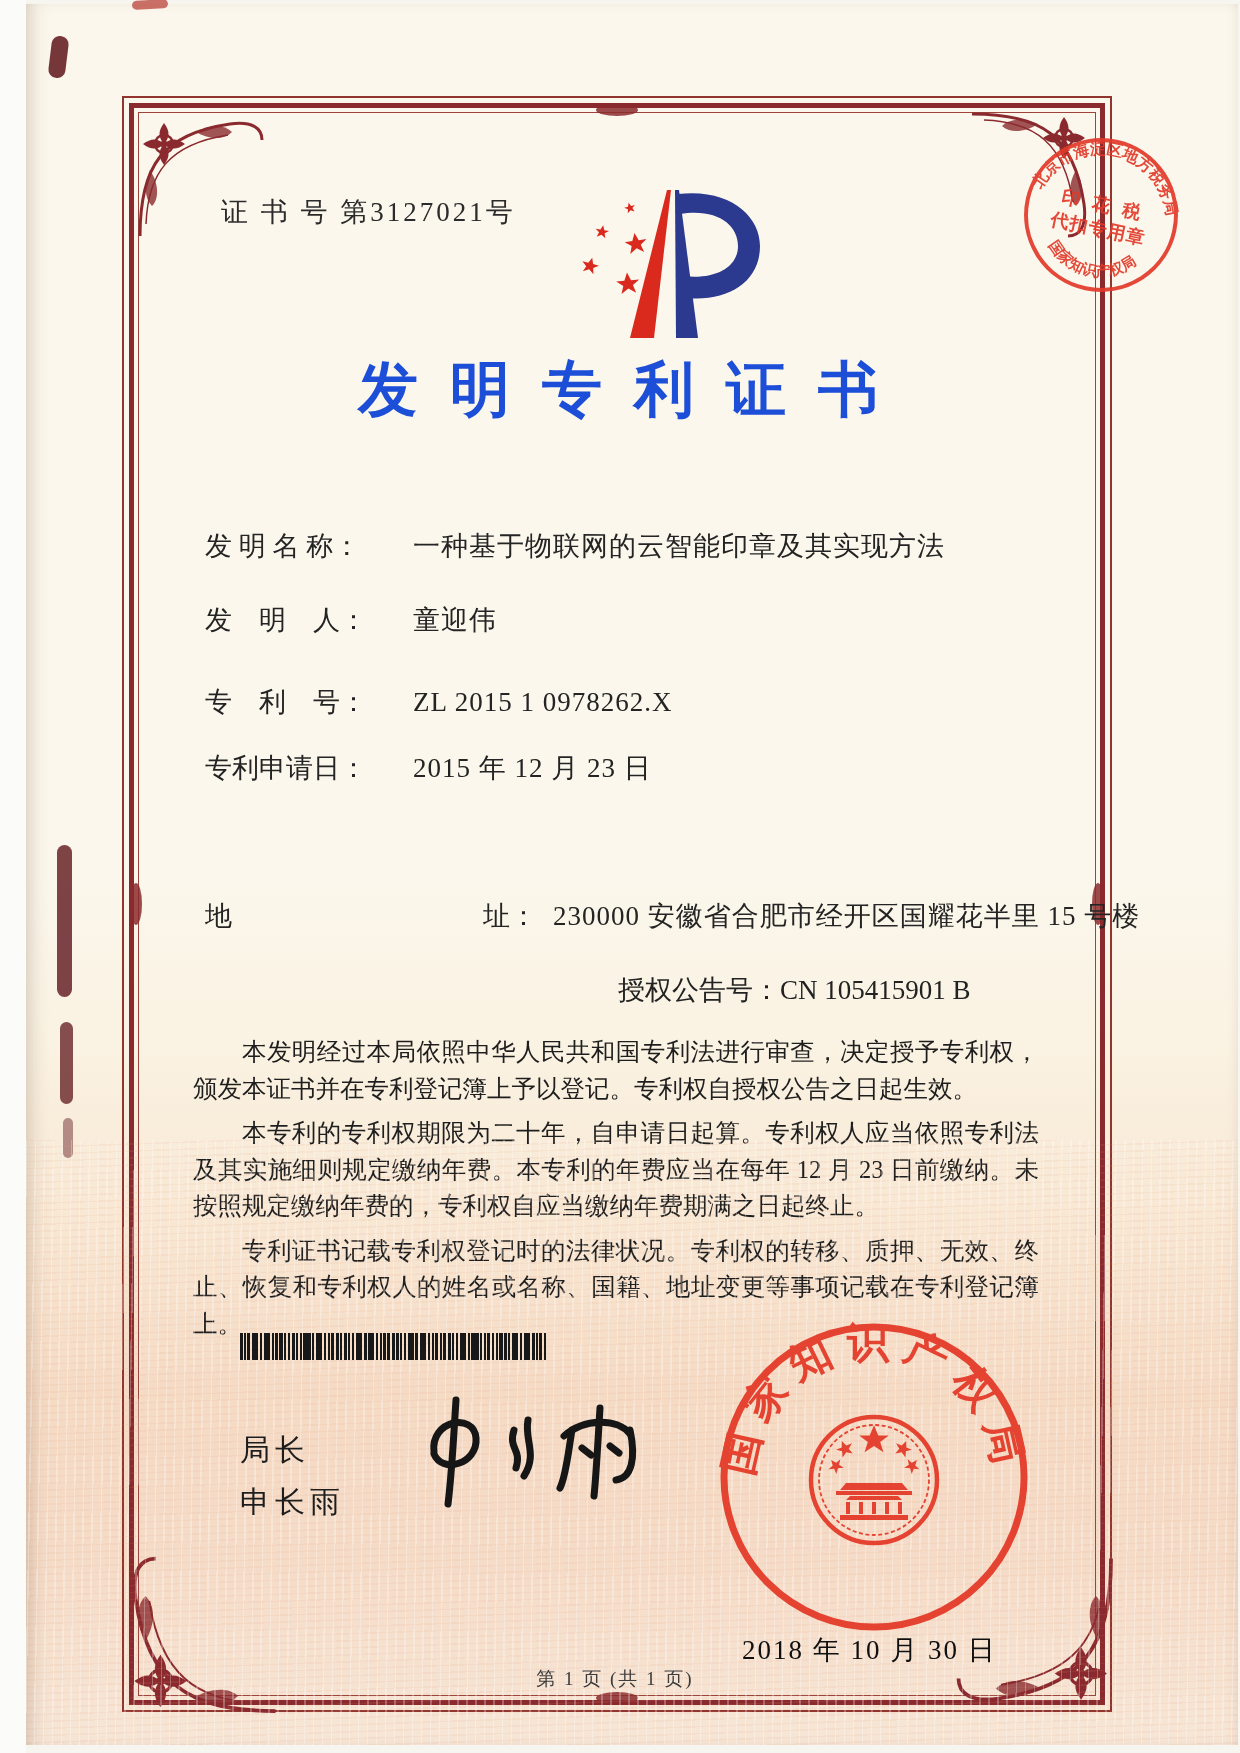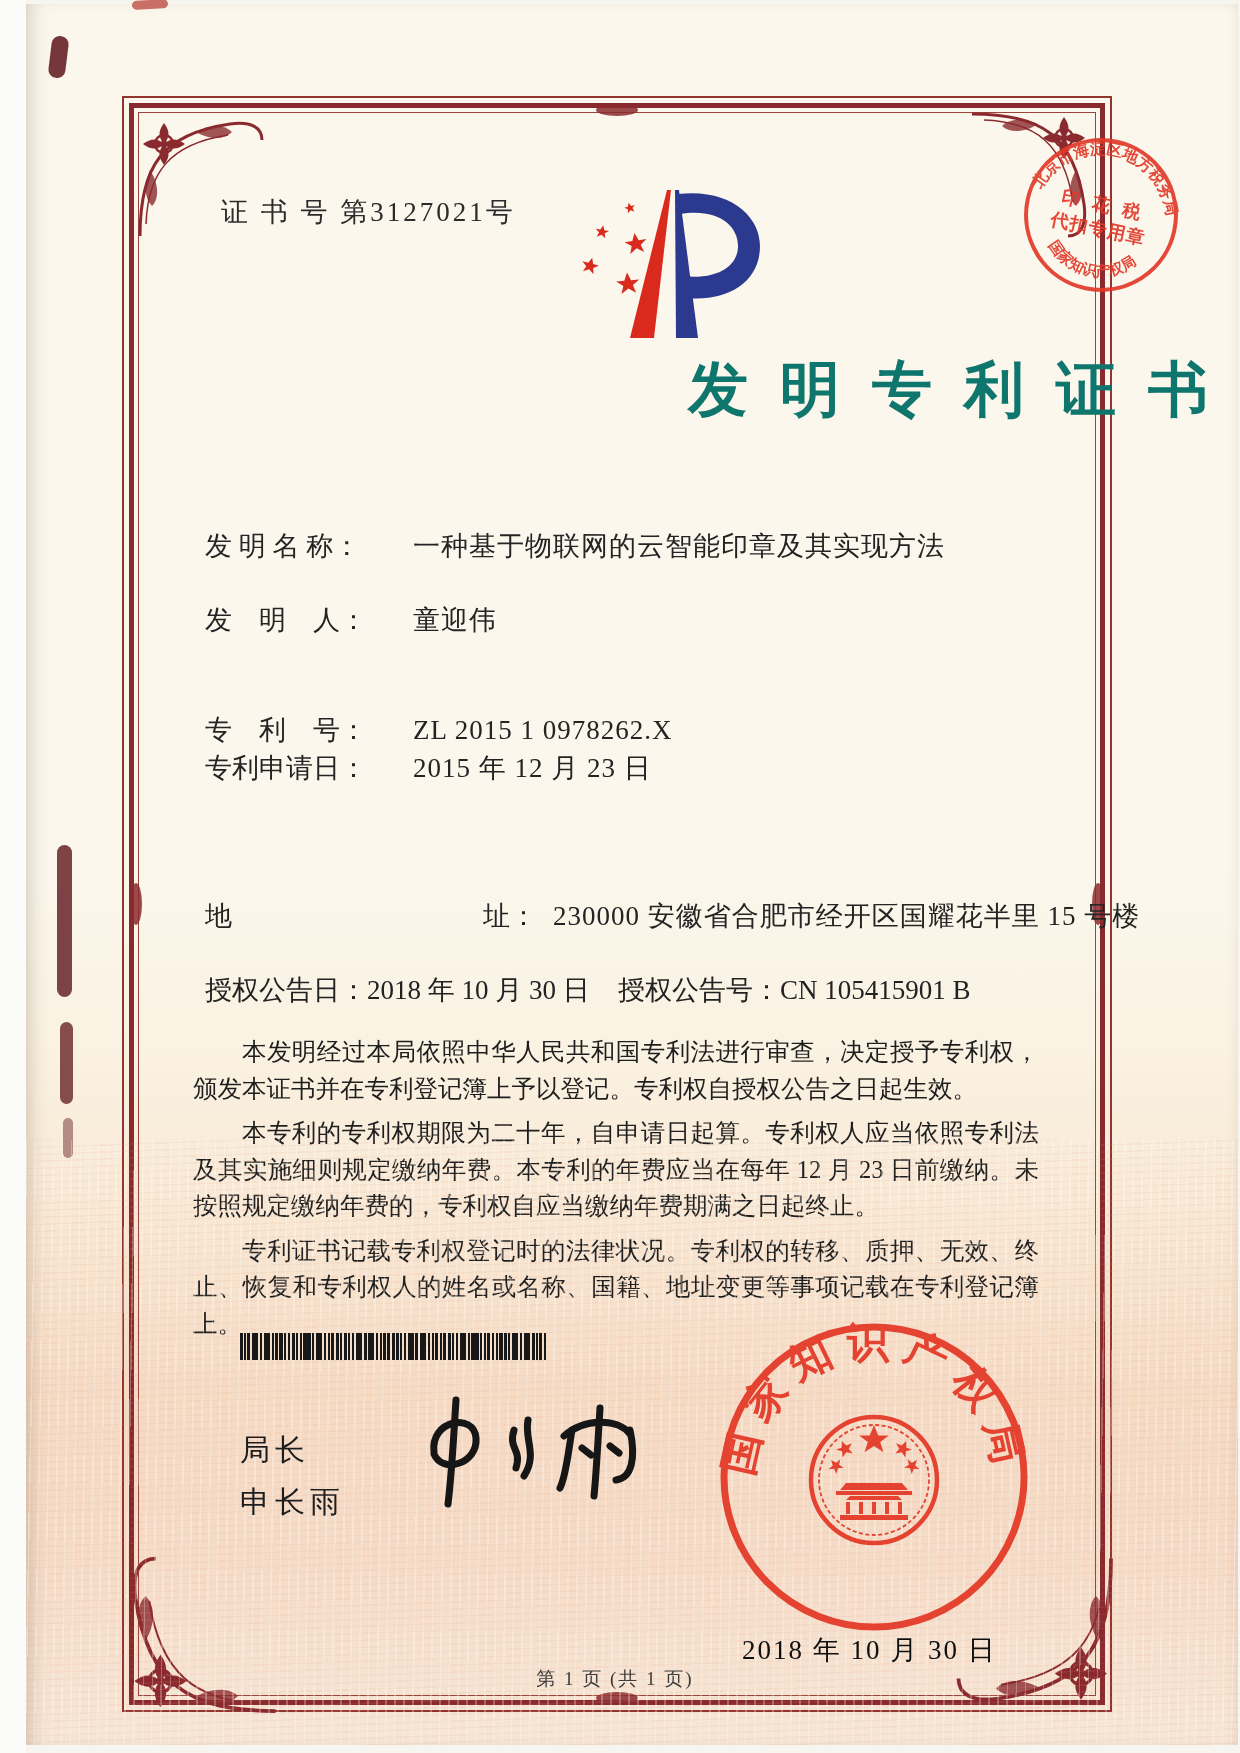--- a/index.html
+++ b/index.html
@@ -22,22 +22,22 @@
   .frame-in{position:absolute;inset:4px;border:1px solid #9c443c;}
   .corner{position:absolute;width:132px;height:132px;color:#8b2a2e;}
   .c-tl{left:10px;top:10px;}
   .c-tr{right:10px;top:10px;transform:rotate(90deg);}
   .c-br{right:8px;bottom:8px;transform:rotate(180deg) scale(1.25);}
   .c-bl{left:8px;bottom:8px;transform:rotate(270deg) scale(1.25);}
   .midorn{position:absolute;width:42px;height:12px;background:#8b2a2e;border-radius:50%;opacity:.85;}
 
   .cert-no{position:absolute;left:205px;top:194px;font-size:27px;letter-spacing:3px;color:#2b2b2b;margin-left:16px;}
   .logo{position:absolute;left:578px;top:190px;}
-  .title{position:absolute;left:0;right:0;top:350px;text-align:right;font-size:60px;font-weight:600;
-         letter-spacing:32px;padding-left:28px;color:#0f766e;}
+  .title{position:absolute;left:0;right:0;top:350px;text-align:center;font-size:60px;font-weight:600;
+         letter-spacing:32px;padding-left:28px;color:#1d4ed8;}
 
   .tax-stamp{position:absolute;left:1020px;top:134px;width:162px;height:162px;transform:rotate(12deg);opacity:.92;}
 
   .frow{position:absolute;left:205px;font-size:27px;white-space:nowrap;color:#242424;}
   .flabel{display:inline-block;min-width:192px;}
   .flabel-addr{display:inline-flex;width:332px;justify-content:space-between;}
   .fvalue{margin-left:16px;letter-spacing:1px;}
   .grant-left{position:absolute;left:205px;top:972px;font-size:27px;white-space:nowrap;}
   .grant-right{position:absolute;left:618px;top:972px;font-size:27px;white-space:nowrap;}
 
@@ -145,36 +145,33 @@
     <text x="80" y="76" text-anchor="middle" fill="#e23a2a" font-size="18" font-weight="bold" letter-spacing="4">印 花 税</text>
     <text x="80" y="100" text-anchor="middle" fill="#e23a2a" font-size="18" font-weight="bold" letter-spacing="1">代扣专用章</text>
   </svg>
 
   <div class="frow" style="top:528px">
     <span class="flabel">发 明 名 称：</span><span class="fvalue">一种基于物联网的云智能印章及其实现方法</span>
   </div>
   <div class="frow" style="top:602px">
     <span class="flabel">发　明　人：</span><span class="fvalue">童迎伟</span>
   </div>
-  <div class="frow" style="top:712px">
+  <div class="frow" style="top:684px">
     <span class="flabel">专　利　号：</span><span class="fvalue">ZL 2015 1 0978262.X</span>
   </div>
   <div class="frow" style="top:750px">
     <span class="flabel">专利申请日：</span><span class="fvalue">2015 年 12 月 23 日</span>
   </div>
   <div class="frow" style="top:898px">
     <span class="flabel-addr">
         <span>地</span>
         <span>址：</span>
       </span><span class="fvalue">230000 安徽省合肥市经开区国耀花半里 15 号楼</span>
   </div>
 
-  <div class="grant-left">
-    <span>授权公告日：</span><span>2018 年 10 月 30 日</span>
-  </div>
   <div class="grant-right">
     <span>授权公告号：</span><span>CN 105415901 B</span>
   </div>
 
   <div class="body-text">
     <p>本发明经过本局依照中华人民共和国专利法进行审查，决定授予专利权，颁发本证书并在专利登记簿上予以登记。专利权自授权公告之日起生效。</p>
     <p>本专利的专利权期限为二十年，自申请日起算。专利权人应当依照专利法及其实施细则规定缴纳年费。本专利的年费应当在每年 12 月 23 日前缴纳。未按照规定缴纳年费的，专利权自应当缴纳年费期满之日起终止。</p>
     <p>专利证书记载专利权登记时的法律状况。专利权的转移、质押、无效、终止、恢复和专利权人的姓名或名称、国籍、地址变更等事项记载在专利登记簿上。</p>
   </div>
 

